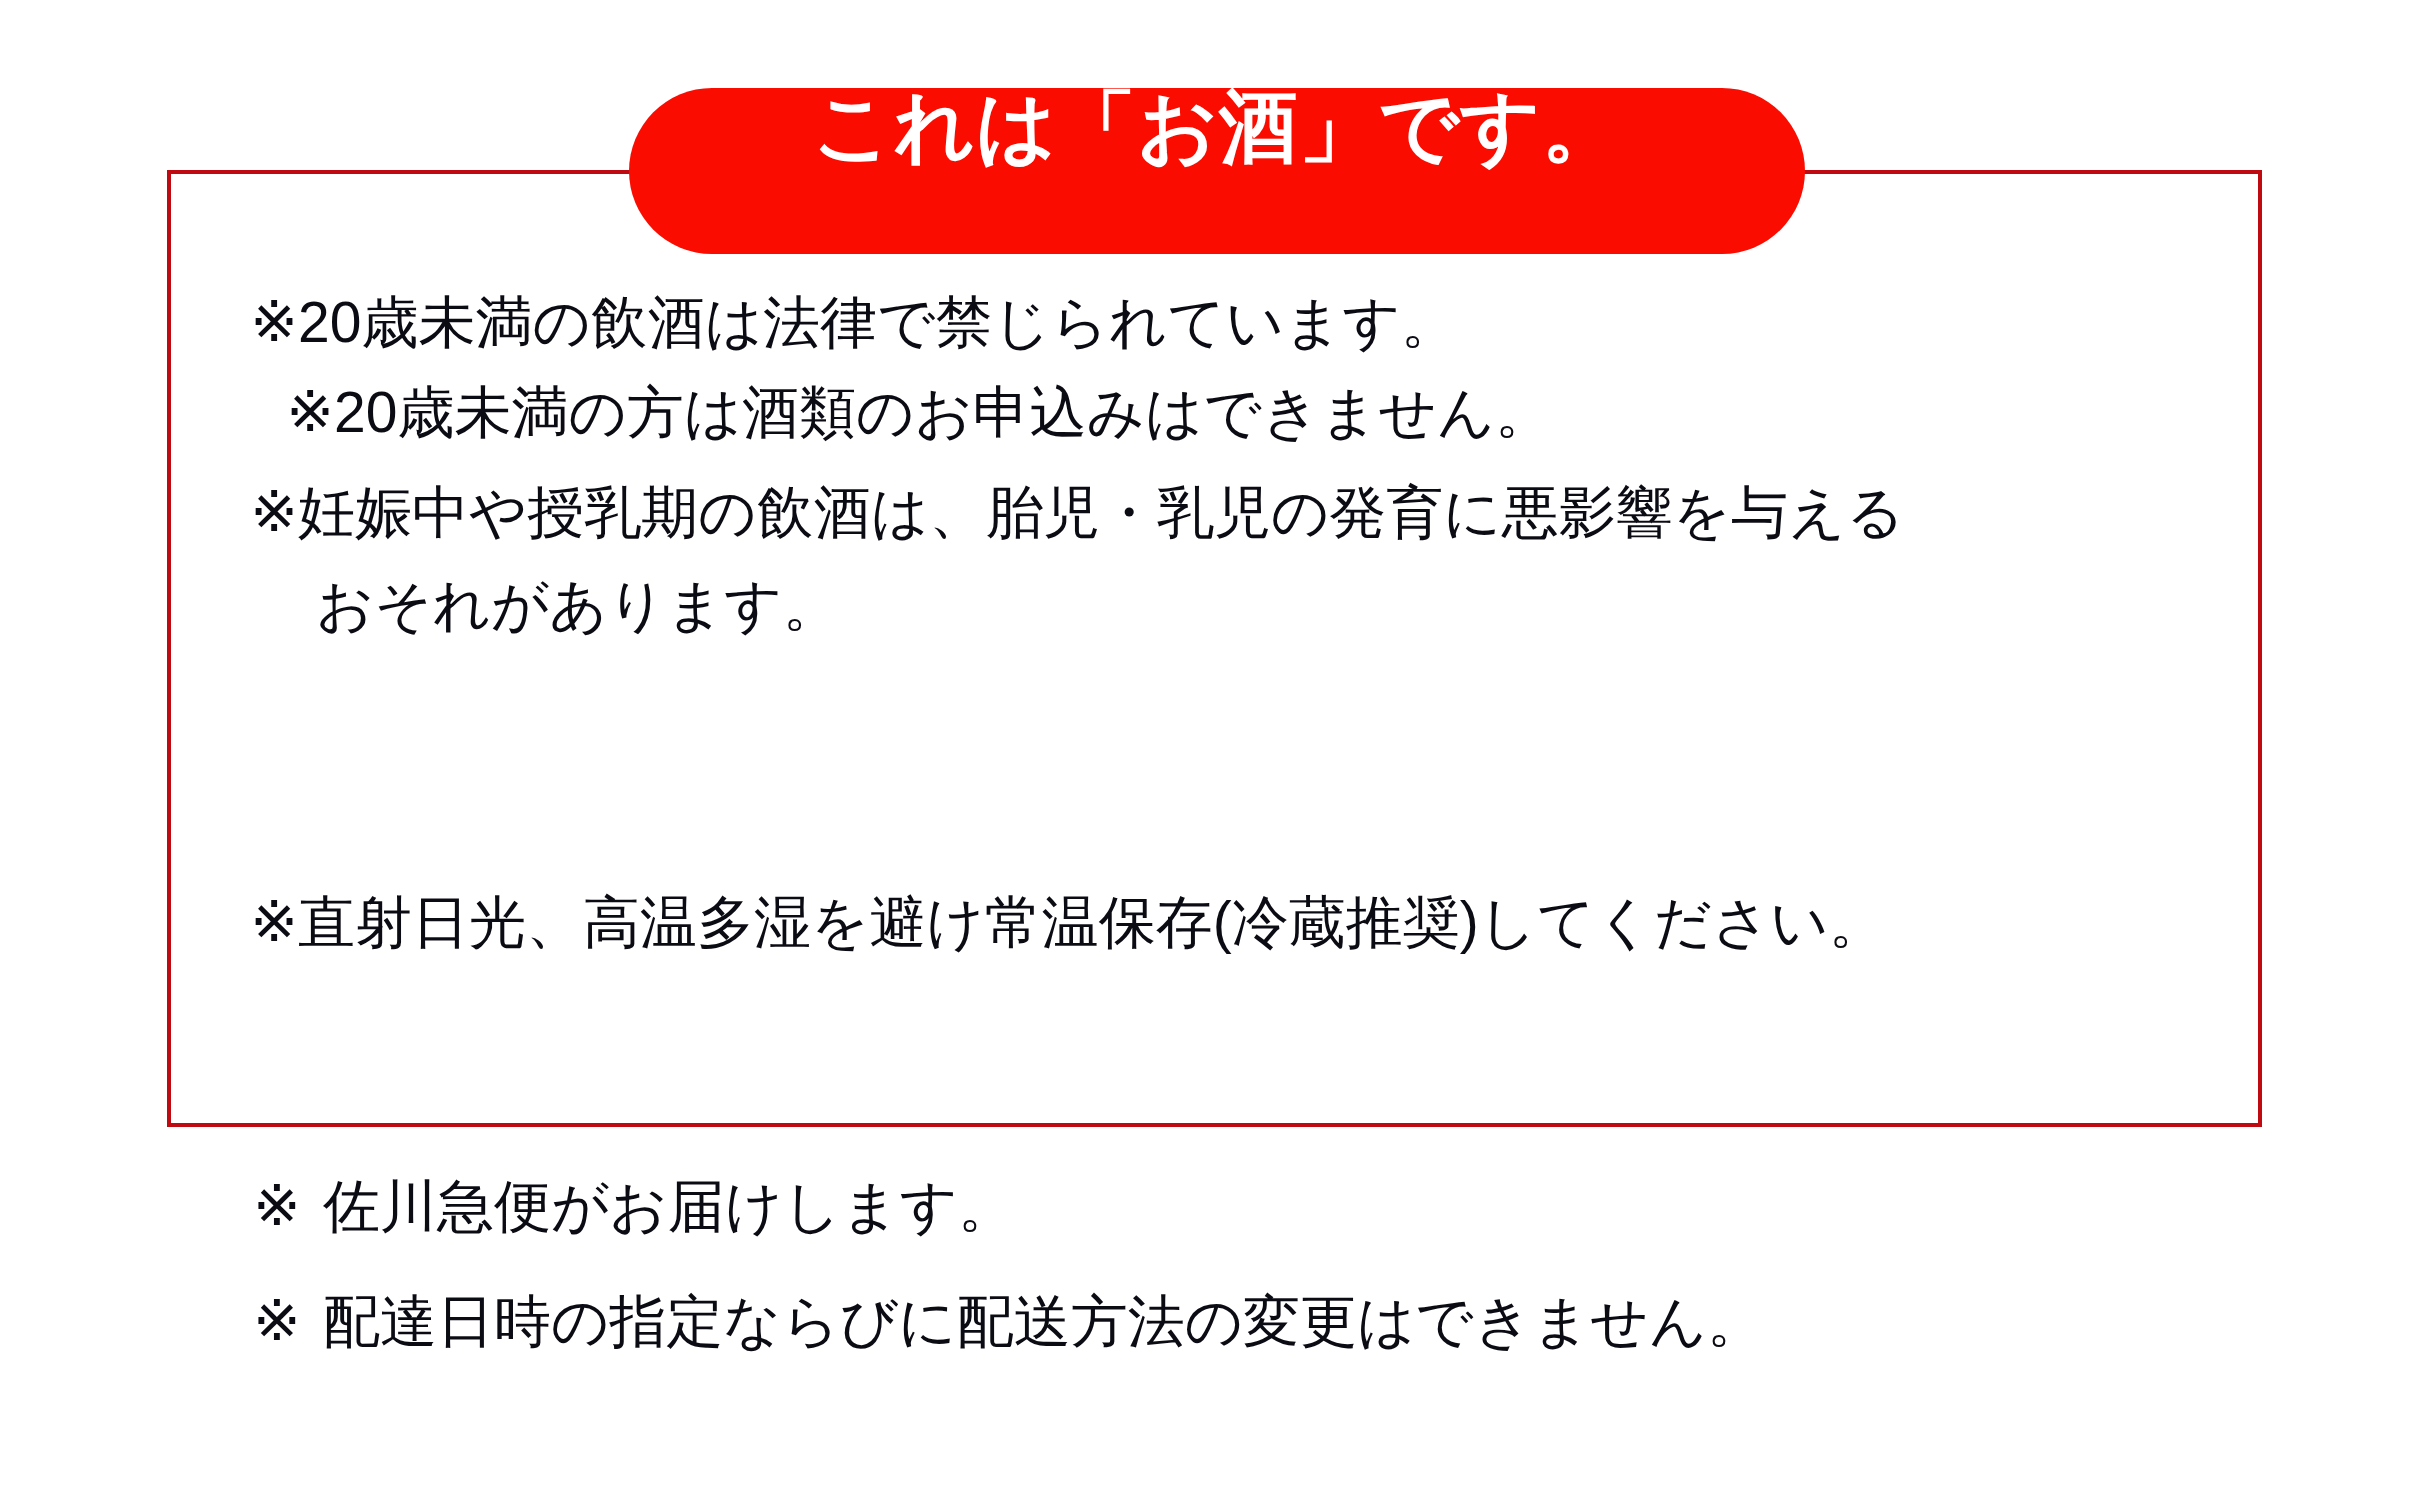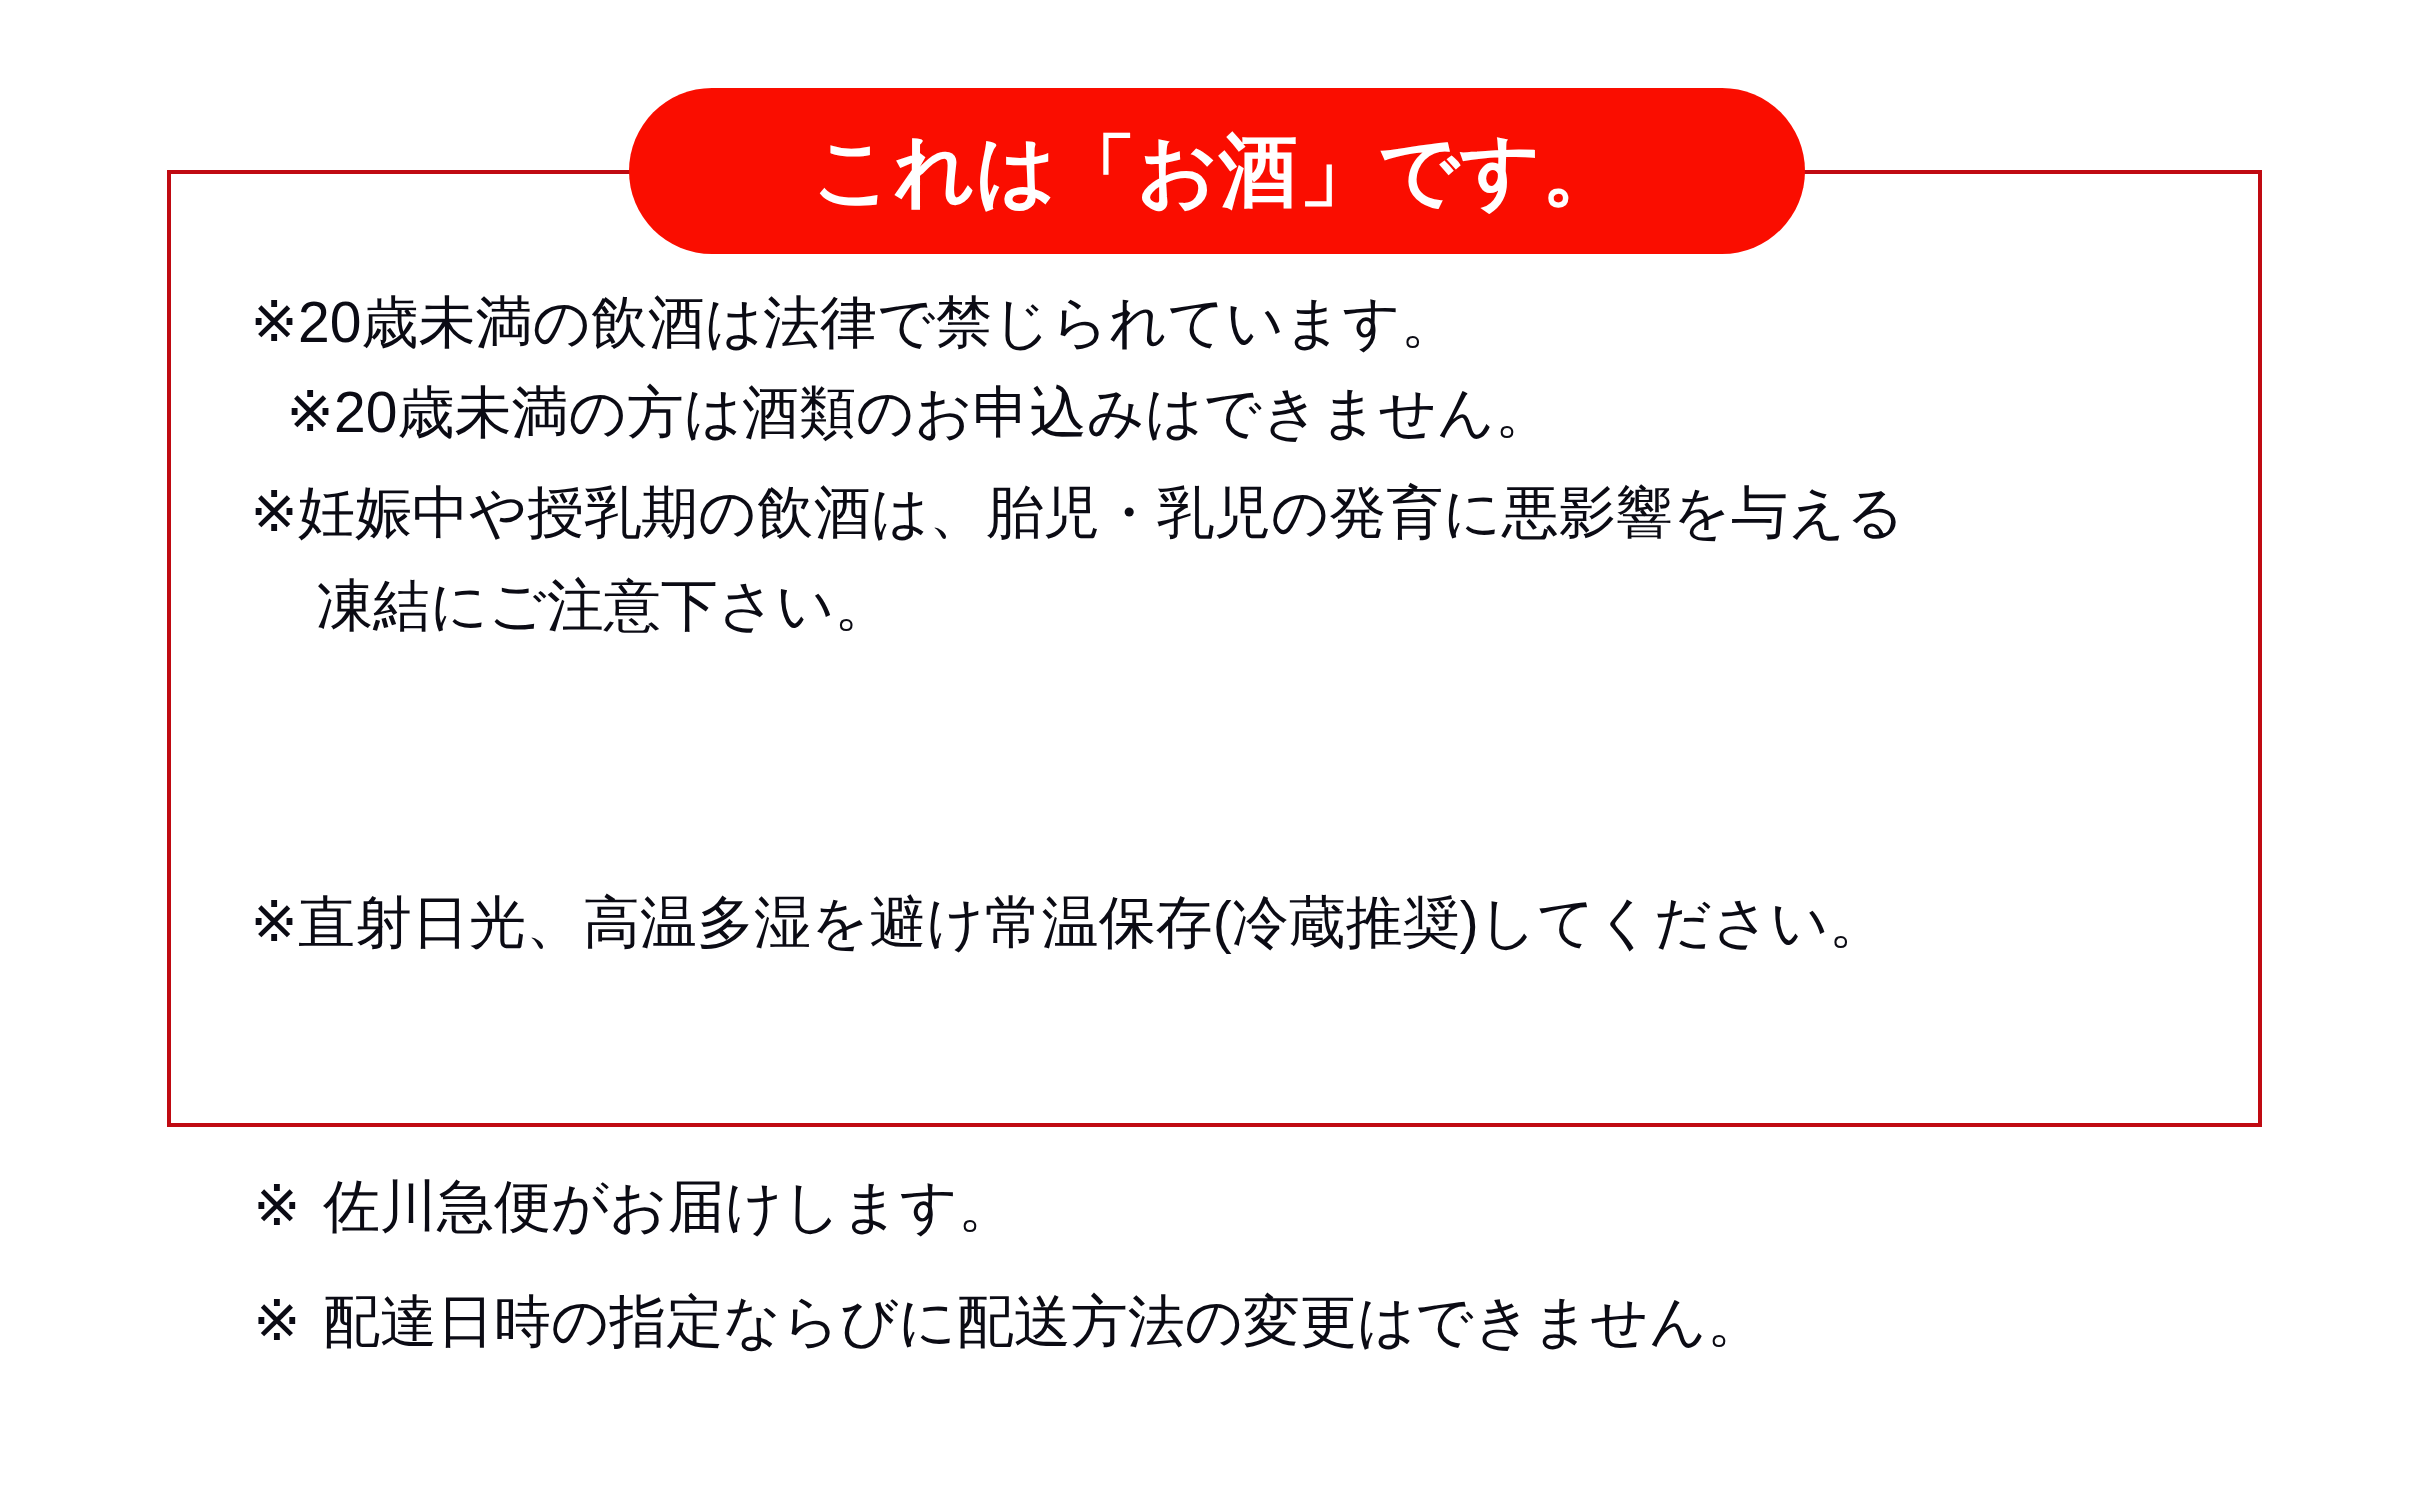--- a/index.html
+++ b/index.html
@@ -32,21 +32,20 @@
   .pill-banner {
     position: absolute;
     left: 629px;
     top: 88px;
     width: 1176px;
     height: 166px;
     background: #FA0D00;
     border-radius: 83px;
     z-index: 5;
     display: flex;
-    align-items: center;
     justify-content: center;
   }
   .pill-title {
     color: #ffffff;
     font-size: 79px;
     font-weight: 700;
     letter-spacing: 0.01em;
     line-height: 1;
     white-space: nowrap;
     transform: translateY(-1.5px);
@@ -122,21 +121,21 @@
 
     <div class="line l2">
       <span class="mark">※</span><span>20歳未満の方は酒類のお申込みはできません。</span>
     </div>
 
     <div class="line l3">
       <span class="mark">※</span><span>妊娠中や授乳期の飲酒は、胎児・乳児の発育に悪影響を与える</span>
     </div>
 
     <div class="line l4 cont">
-      <span>凍結にご注意下さい。</span>
+      <span>おそれがあります。</span>
     </div>
 
 
     <div class="line l6">
       <span class="mark">※</span><span>直射日光、高温多湿を避け常温保存(冷蔵推奨)してください。</span>
     </div>
 
 
   </div>
 

